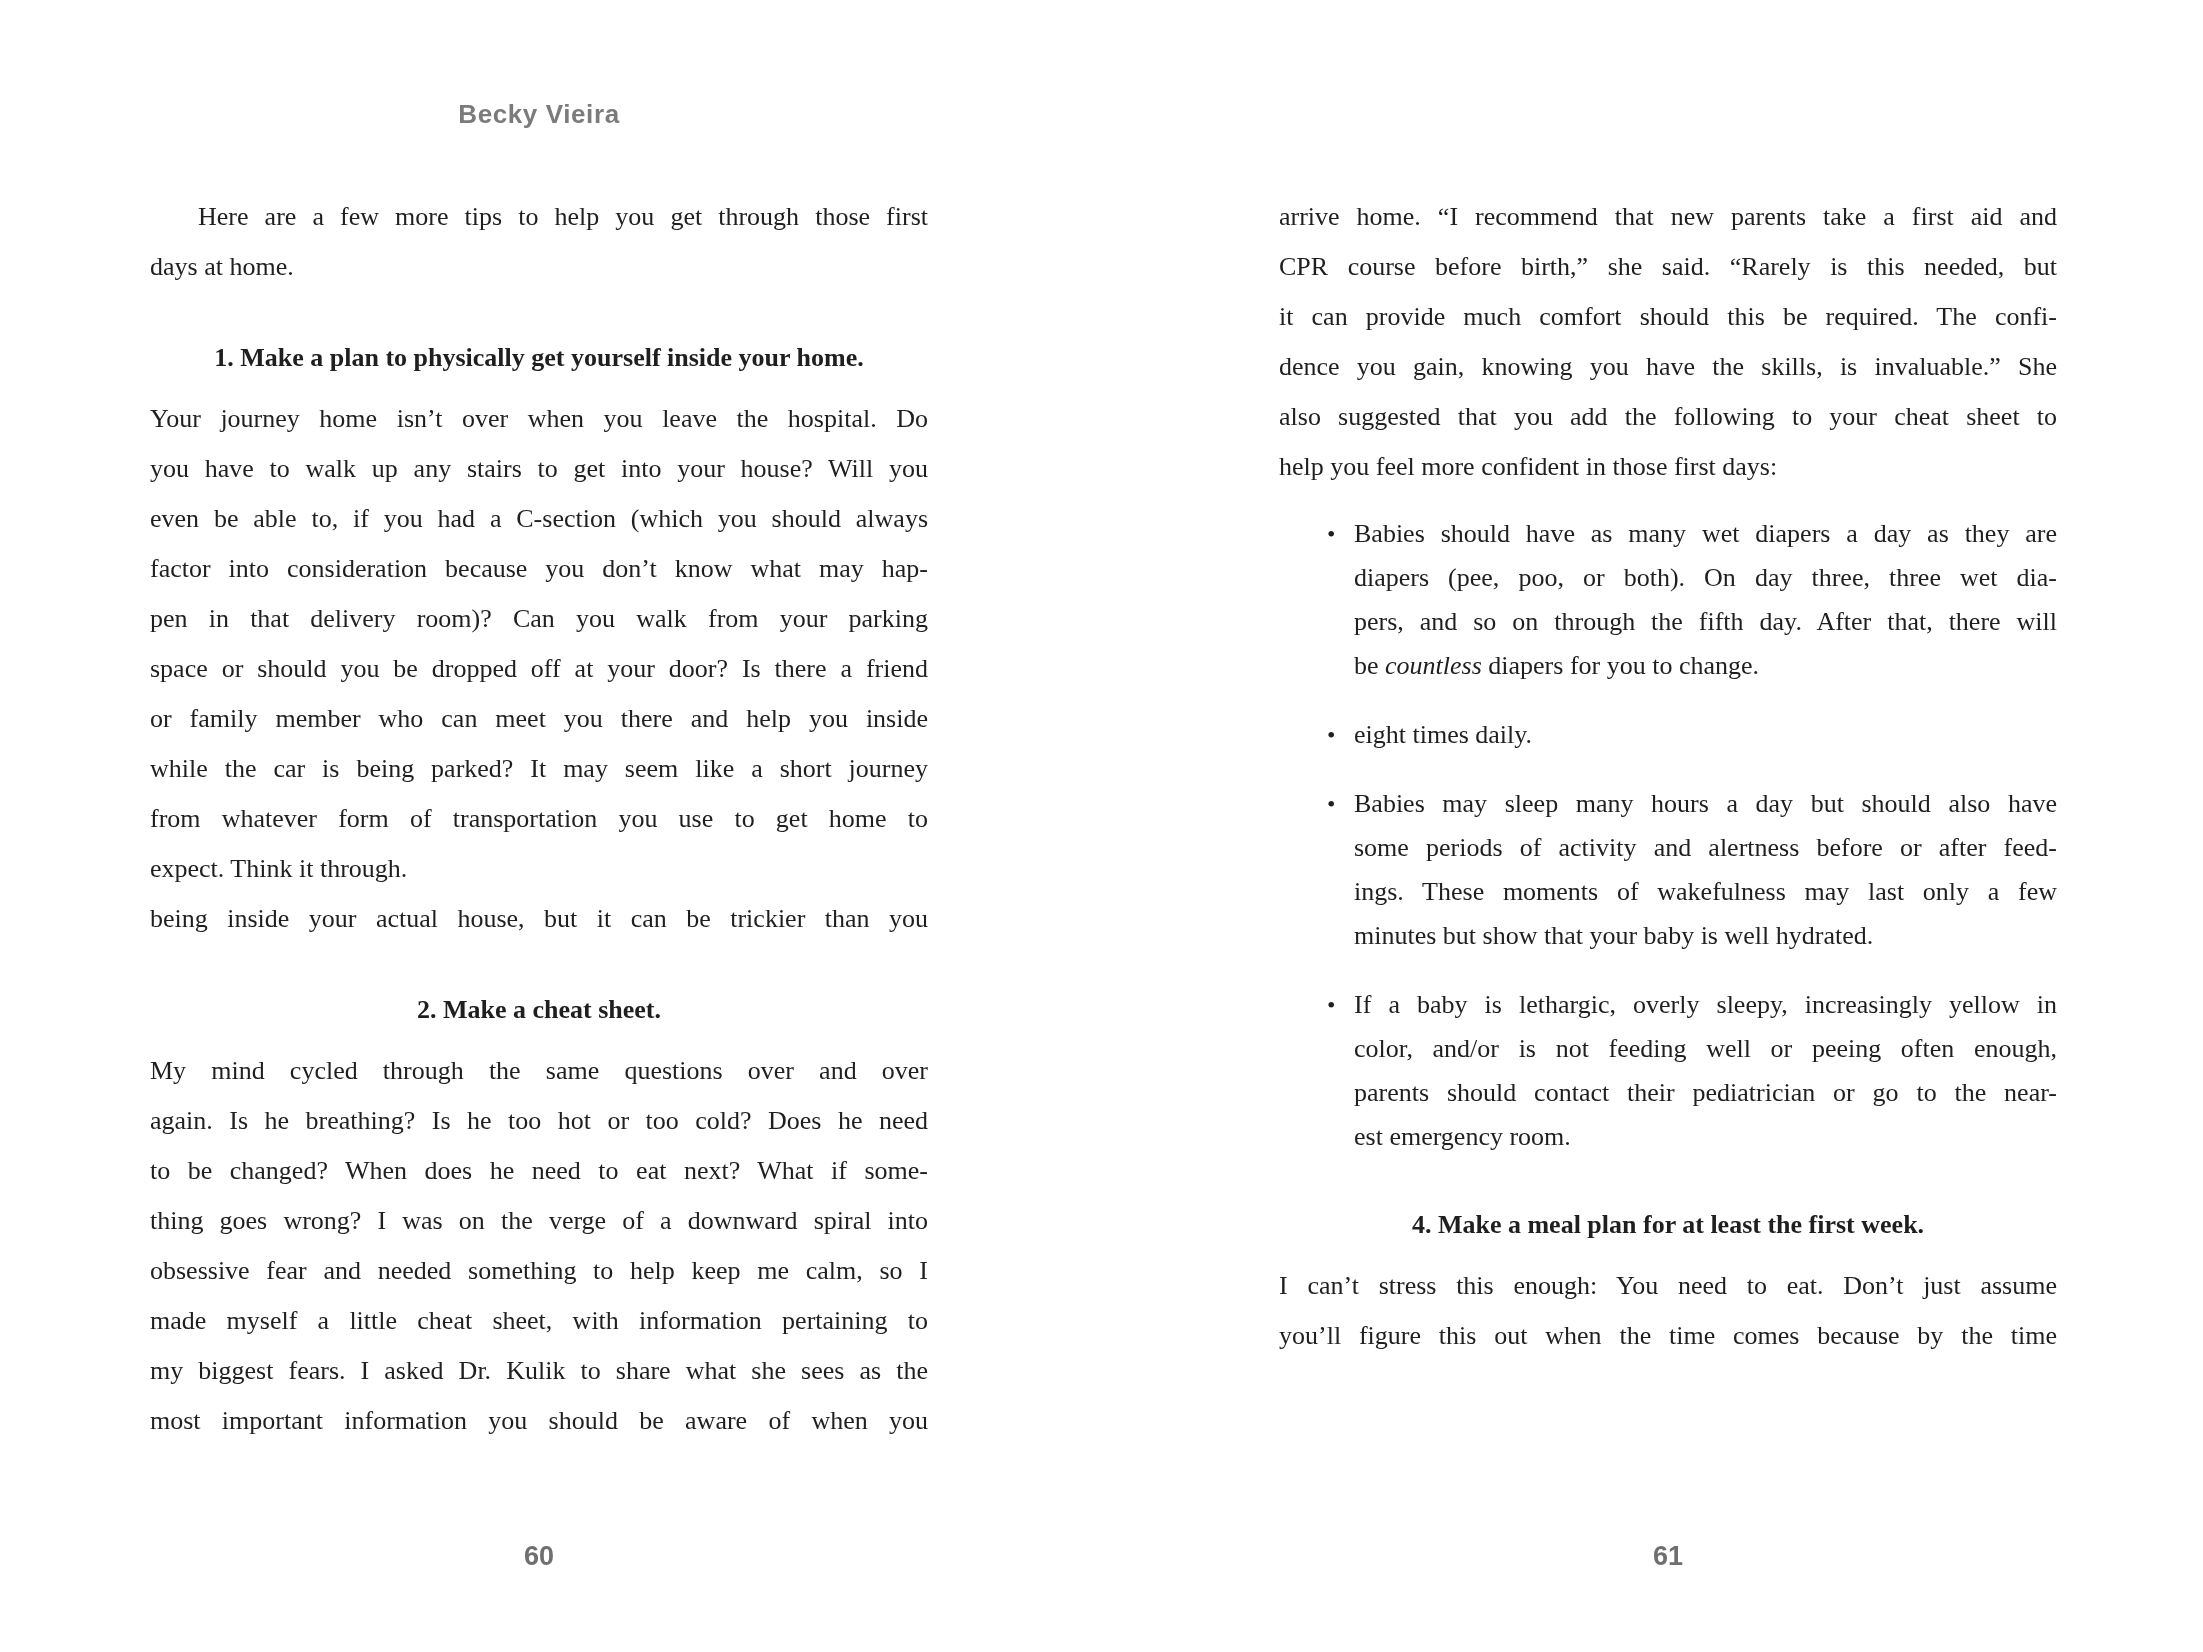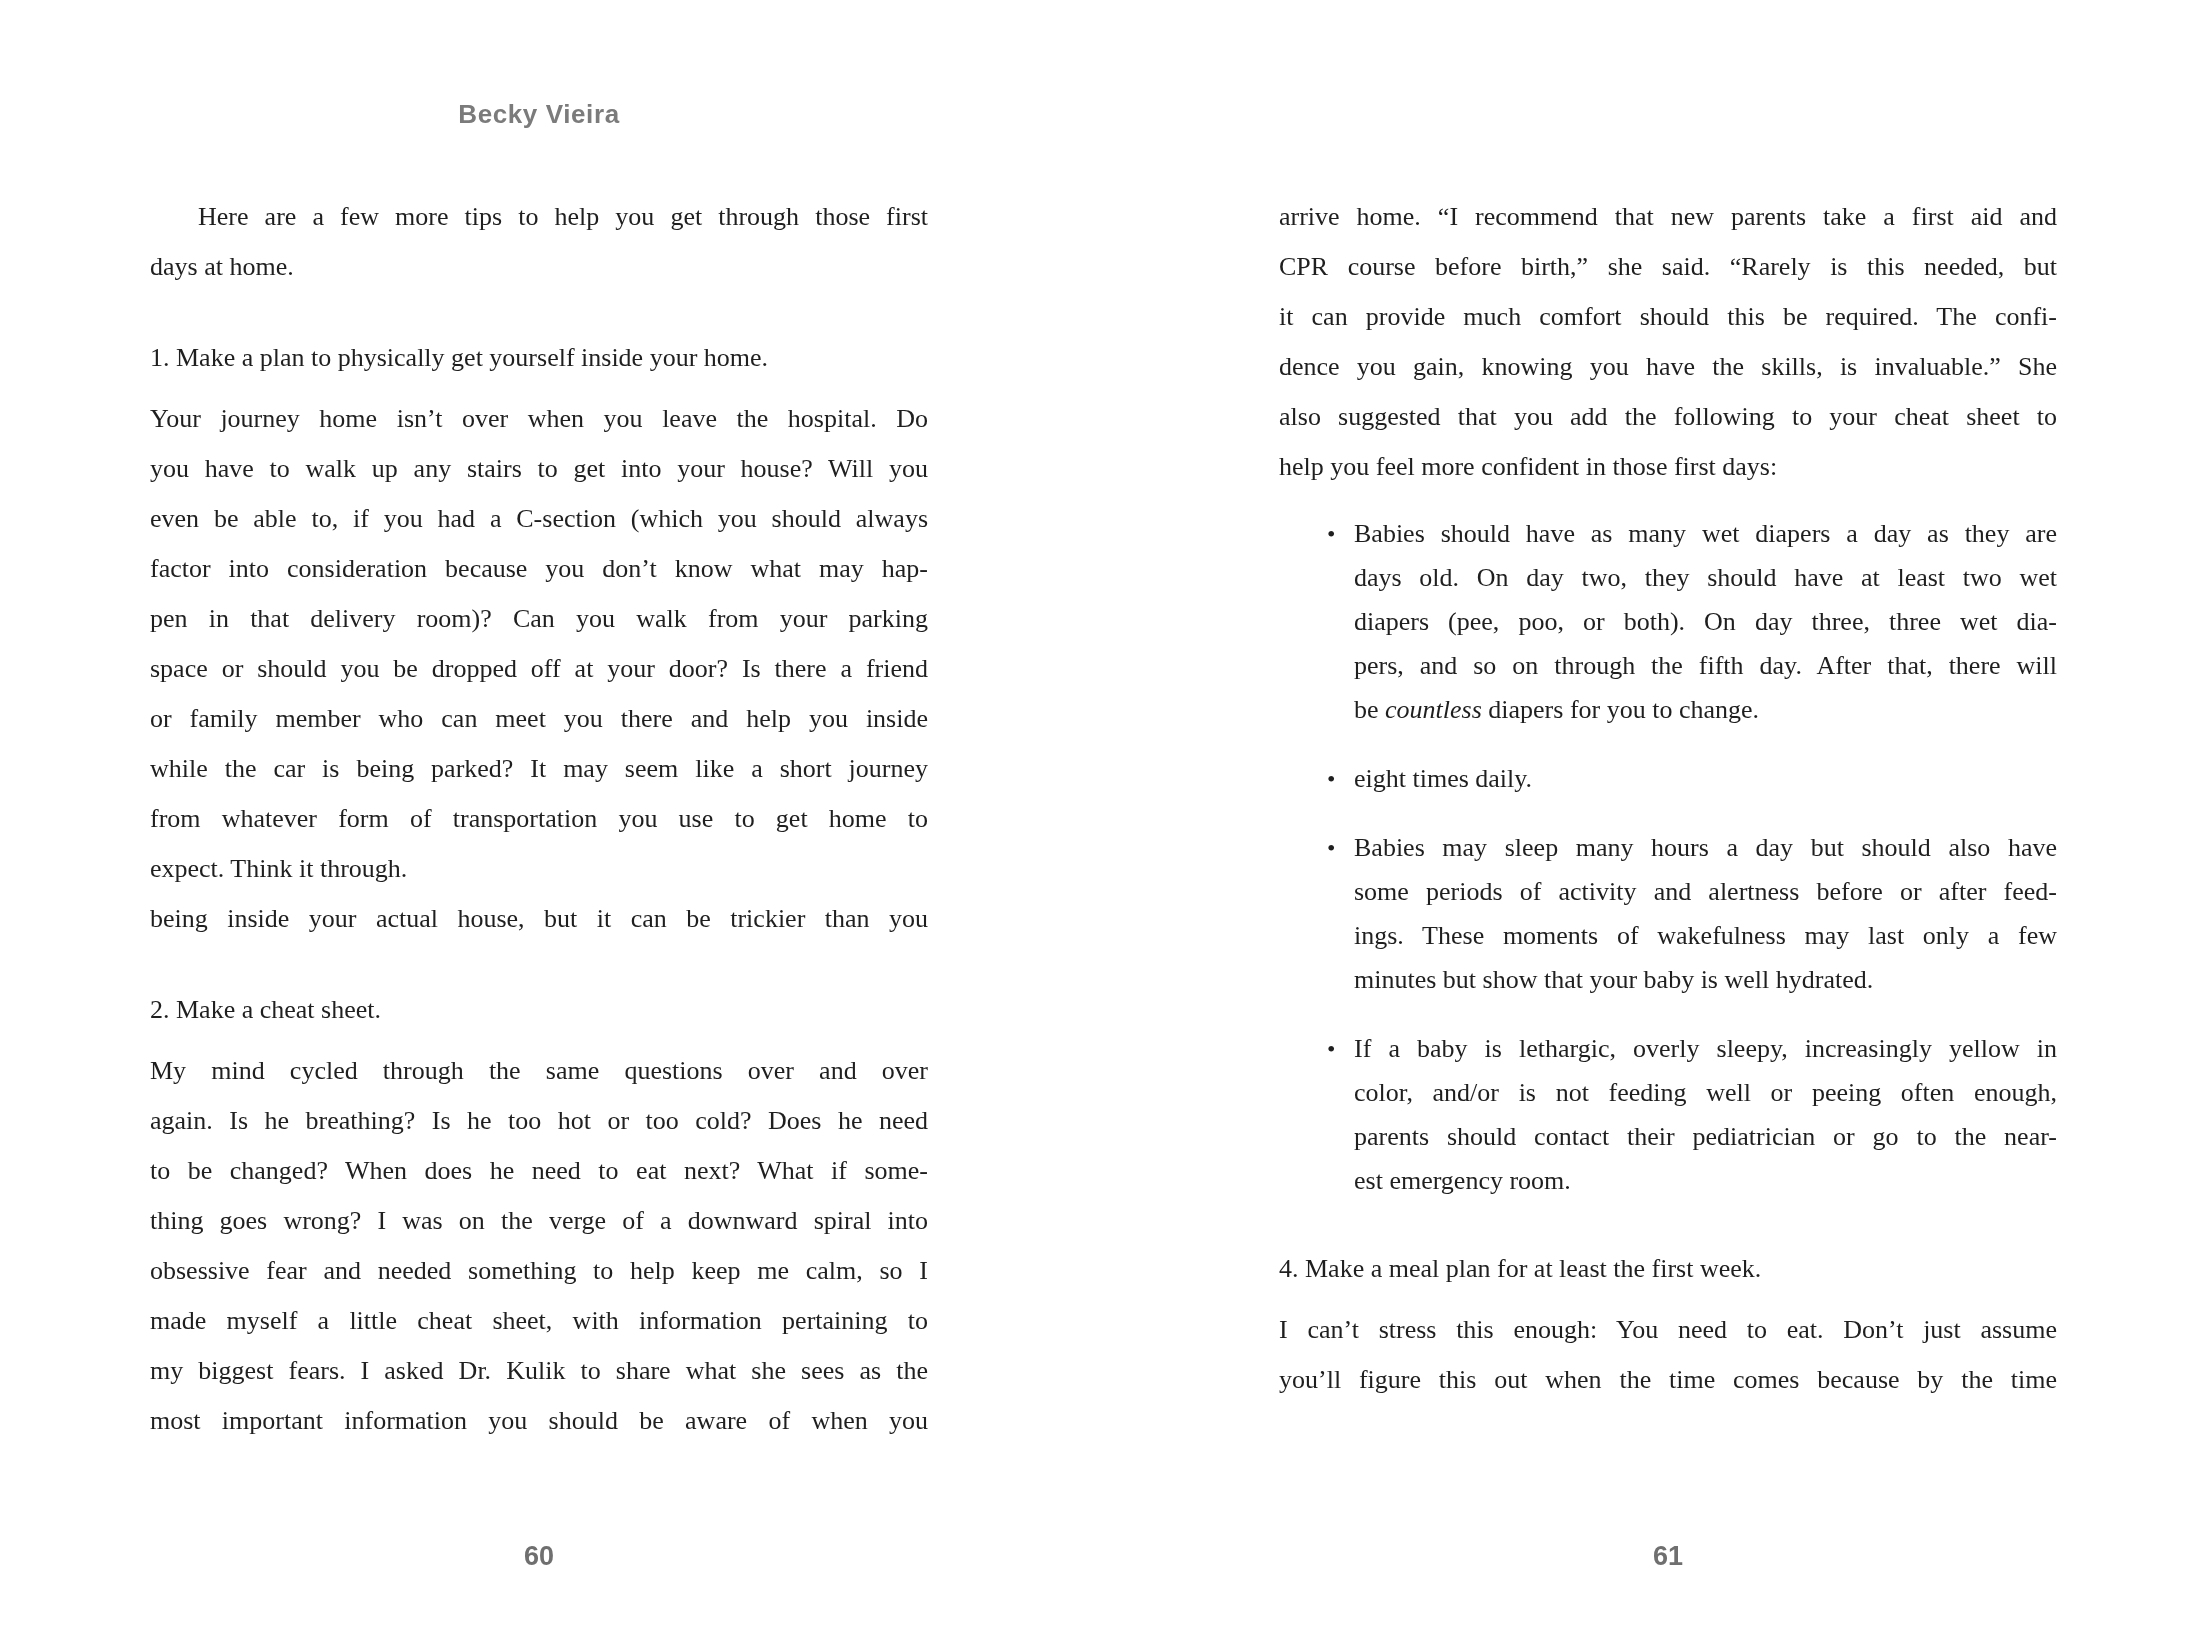--- a/index.html
+++ b/index.html
@@ -56,23 +56,23 @@
   .line.flush {
     -moz-text-align-last: left;
     text-align-last: left;
   }
   .para.indent .line:first-child { text-indent: 48px; }
 
   .heading {
     margin-top: 41px;
     margin-bottom: 11px;
     line-height: 50px;
-    font-weight: 400;
+    font-weight: 700;
     white-space: nowrap;
-    text-align: left;
+    text-align: center;
   }
 
   .bullets { margin-top: 20px; }
   .bullet-item {
     position: relative;
     padding-left: 75px;
     font-size: 26px;
   }
   .bullet-item + .bullet-item { margin-top: 25px; }
   .bullet-item .line { line-height: 44px; }
@@ -146,21 +146,20 @@
         <div class="line">it can provide much comfort should this be required. The confi-</div>
         <div class="line">dence you gain, knowing you have the skills, is invaluable.” She</div>
         <div class="line">also suggested that you add the following to your cheat sheet to</div>
         <div class="line flush">help you feel more confident in those first days:</div>
       </div>
       <div class="bullets">
         <div class="bullet-item">
           <span class="bullet-marker">•</span>
           <div class="bullet-lines">
             <div class="line">Babies should have as many wet diapers a day as they are</div>
-            <div class="line">days old. On day two, they should have at least two wet</div>
             <div class="line">diapers (pee, poo, or both). On day three, three wet dia-</div>
             <div class="line">pers, and so on through the fifth day. After that, there will</div>
             <div class="line flush">be <em>countless</em> diapers for you to change.</div>
           </div>
         </div>
         <div class="bullet-item">
           <span class="bullet-marker">•</span>
           <div class="bullet-lines">
             <div class="line flush">eight times daily.</div>
           </div>

